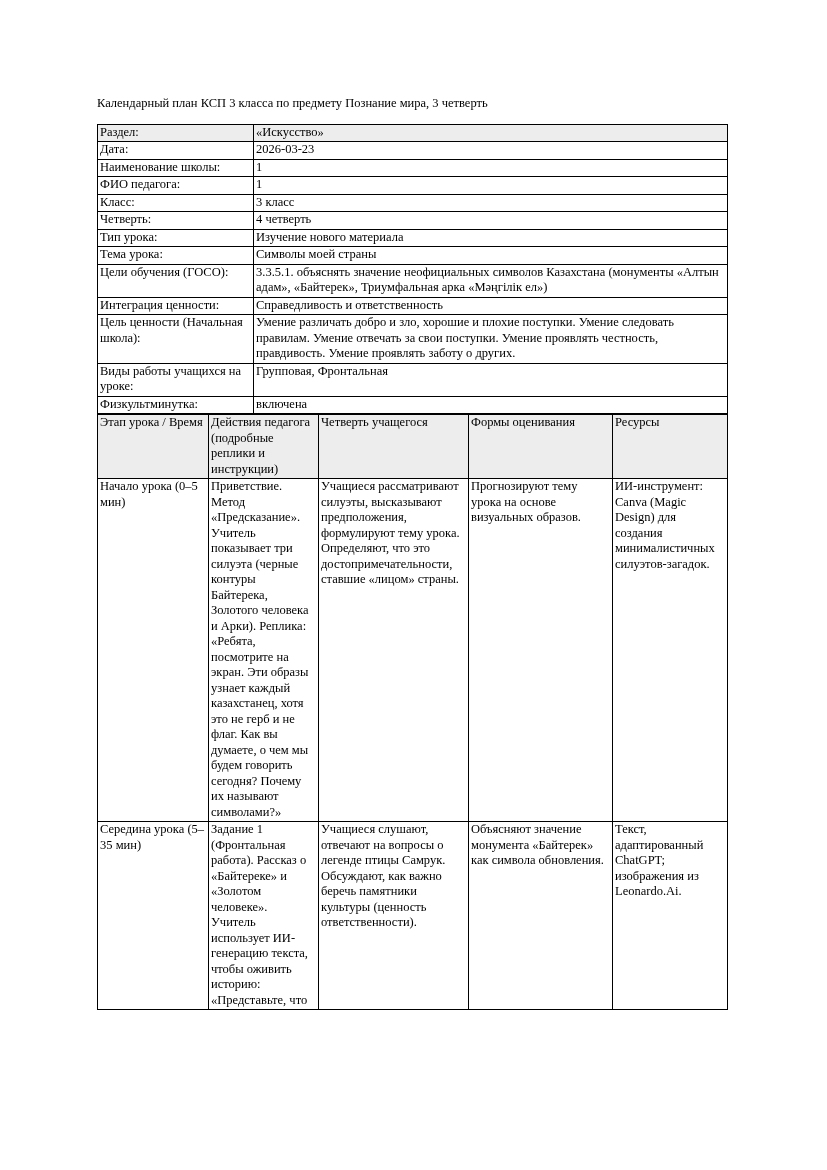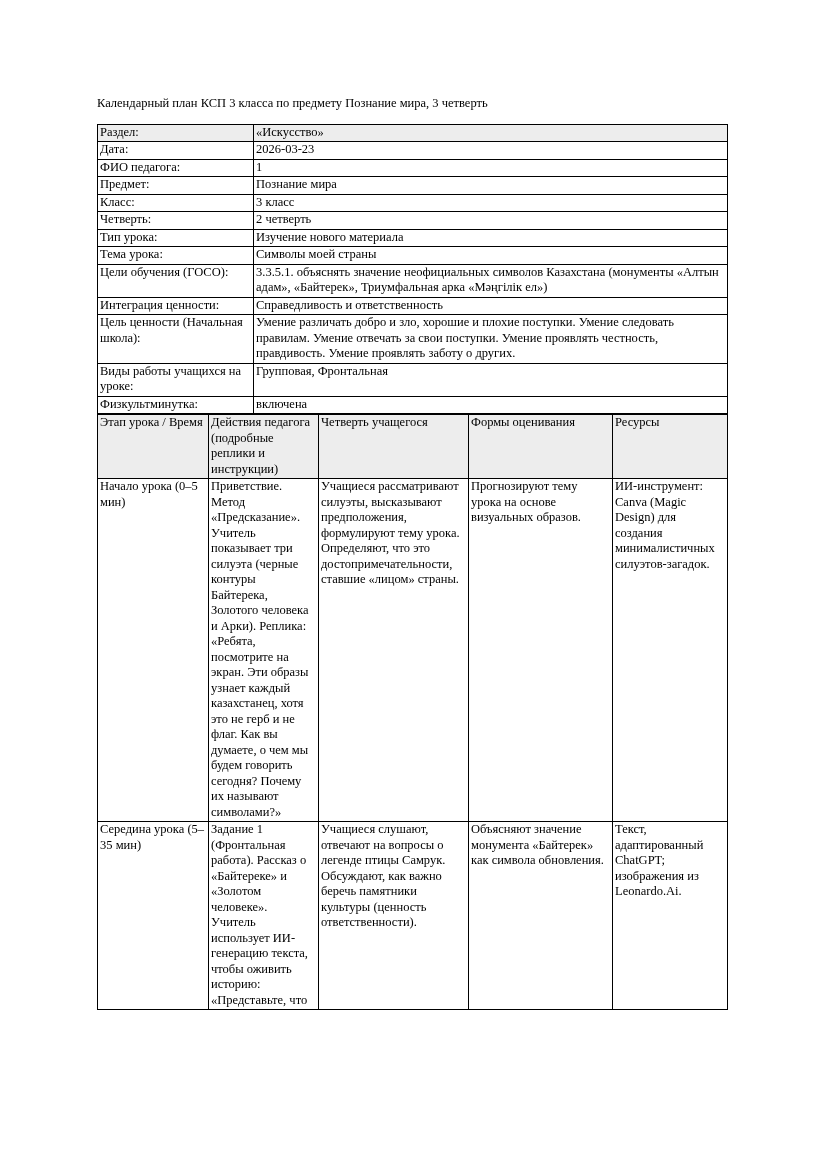--- a/index.html
+++ b/index.html
@@ -54,39 +54,39 @@
   <tr>
     <td>Раздел:</td>
     <td>«Искусство»</td>
   </tr>
 
   <tr>
     <td>Дата:</td>
     <td>2026-03-23</td>
   </tr>
 
+  <tr>
+    <td>Наименование школы:</td>
+    <td>1</td>
+  </tr>
 
   <tr>
     <td>ФИО педагога:</td>
     <td>1</td>
   </tr>
 
-  <tr>
-    <td>Предмет:</td>
-    <td>Познание мира</td>
-  </tr>
 
   <tr>
     <td>Класс:</td>
     <td>3 класс</td>
   </tr>
 
   <tr>
     <td>Четверть:</td>
-    <td>2 четверть</td>
+    <td>4 четверть</td>
   </tr>
 
   <tr>
     <td>Тип урока:</td>
     <td>Изучение нового материала</td>
   </tr>
 
   <tr>
     <td>Тема урока:</td>
     <td>Символы моей страны</td>

